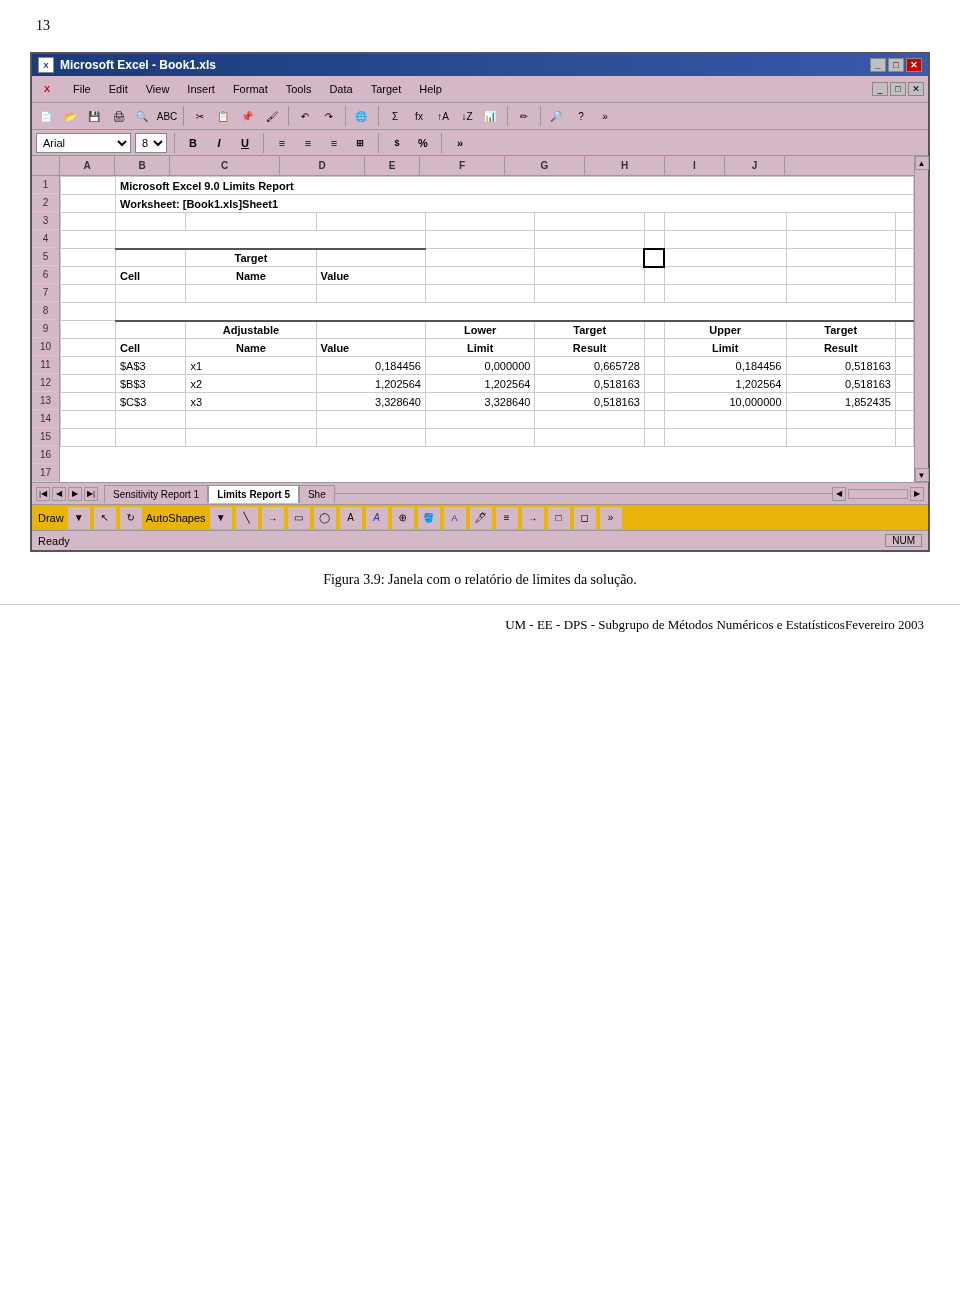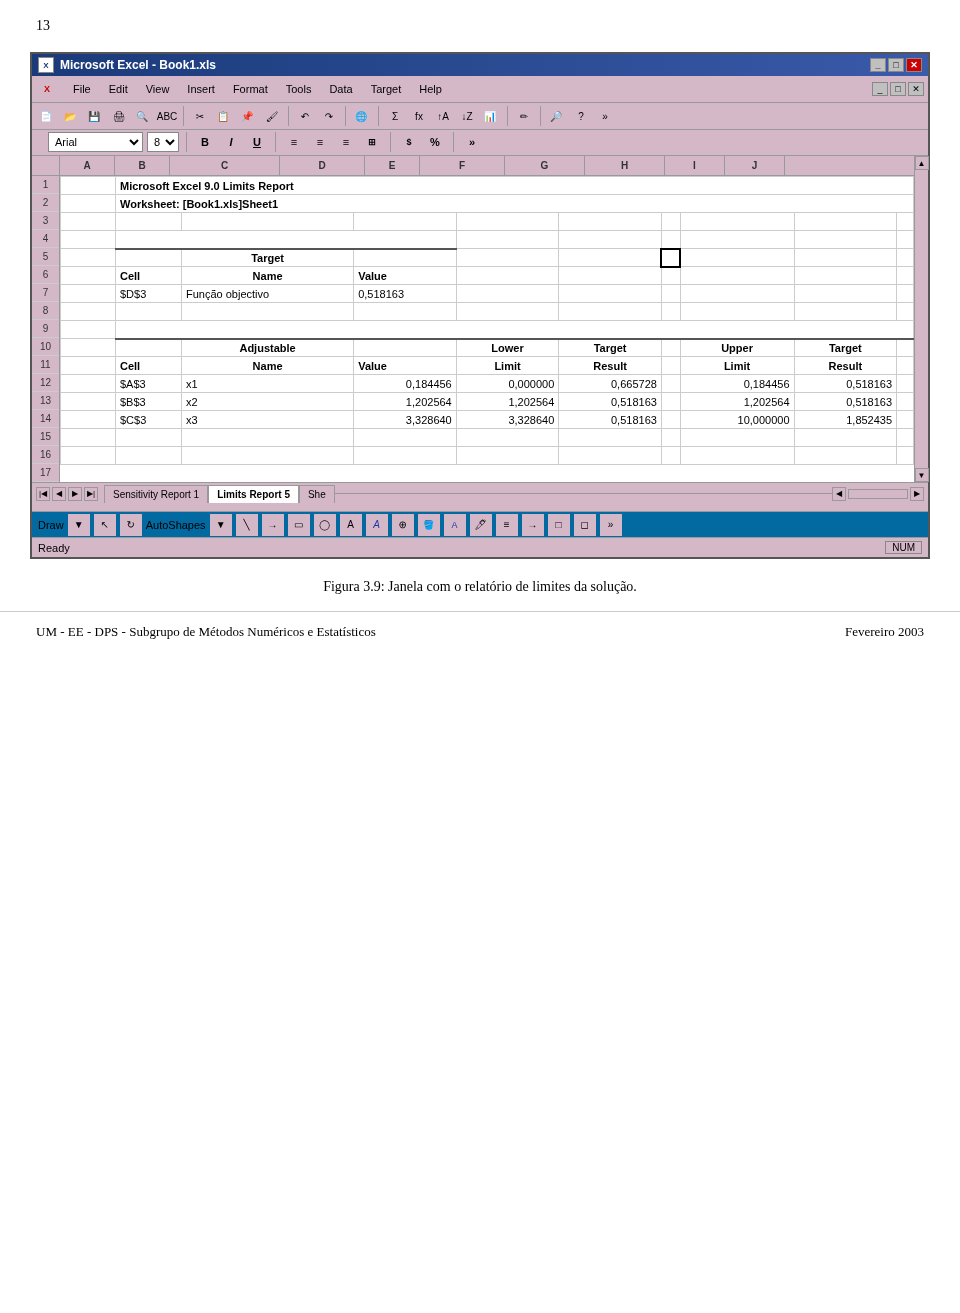--- a/index.html
+++ b/index.html
@@ -122,23 +122,23 @@
 
     .tb-sep {
       width: 1px;
       height: 20px;
       background: #999;
       margin: 0 3px;
     }
 
     .formatting-bar {
       background: #d4b8c8;
-      padding: 2px 16px;
-      display: flex;
-      align-items: flex-start;
+      padding: 2px 4px;
+      display: flex;
+      align-items: center;
       gap: 4px;
       border-bottom: 1px solid #999;
       min-height: 26px;
     }
 
     .font-select {
       width: 95px;
       height: 20px;
       border: 1px solid #888;
       background: #fff;
@@ -294,29 +294,28 @@
       display: flex;
       align-items: center;
     }
 
     .sheet-tab.active {
       background: #fff;
       font-weight: bold;
     }
 
     .draw-toolbar {
-      background: #0369a1;
+      background: #eab308;
       border-top: 1px solid #999;
       padding: 2px 6px;
       display: flex;
       align-items: center;
       gap: 4px;
       font-size: 11px;
       height: 26px;
-      margin-top: 7px;
     }
 
     .status-bar {
       background: #d4b8c8;
       border-top: 1px solid #999;
       padding: 2px 6px;
       display: flex;
       align-items: center;
       font-size: 11px;
       height: 20px;
@@ -338,21 +337,21 @@
     
     .caption {
       text-align: center;
       margin: 8px 0 16px 0;
       font-size: 14px;
     }
 
     
     .page-footer {
       display: flex;
-      justify-content: space-between;
+      justify-content: flex-end;
       padding: 12px 36px;
       font-size: 13px;
       border-top: 1px solid #ccc;
       margin-top: 10px;
     }
   </style>
 </head>
 <body>
 
 <div>
@@ -542,32 +541,20 @@
             <td style="border:1px solid #ccc;height:18px;font-weight:bold;text-align:center;">Name</td>
             <td style="border:1px solid #ccc;height:18px;font-weight:bold;">Value</td>
             <td style="border:1px solid #ccc;height:18px;"></td>
             <td style="border:1px solid #ccc;height:18px;"></td>
             <td style="border:1px solid #ccc;height:18px;"></td>
             <td style="border:1px solid #ccc;height:18px;"></td>
             <td style="border:1px solid #ccc;height:18px;"></td>
             <td style="border:1px solid #ccc;height:18px;"></td>
           </tr>
 
-          <tr>
-            <td style="border:1px solid #ccc;height:18px;"></td>
-            <td style="border:1px solid #ccc;height:18px;">$D$3</td>
-            <td style="border:1px solid #ccc;height:18px;">Função objectivo</td>
-            <td style="border:1px solid #ccc;height:18px;">0,518163</td>
-            <td style="border:1px solid #ccc;height:18px;"></td>
-            <td style="border:1px solid #ccc;height:18px;"></td>
-            <td style="border:1px solid #ccc;height:18px;"></td>
-            <td style="border:1px solid #ccc;height:18px;"></td>
-            <td style="border:1px solid #ccc;height:18px;"></td>
-            <td style="border:1px solid #ccc;height:18px;"></td>
-          </tr>
 
           <tr>
             <td style="border:1px solid #ccc;height:18px;"></td>
             <td style="border:1px solid #ccc;height:18px;"></td>
             <td style="border:1px solid #ccc;height:18px;"></td>
             <td style="border:1px solid #ccc;height:18px;"></td>
             <td style="border:1px solid #ccc;height:18px;"></td>
             <td style="border:1px solid #ccc;height:18px;"></td>
             <td style="border:1px solid #ccc;height:18px;"></td>
             <td style="border:1px solid #ccc;height:18px;"></td>

